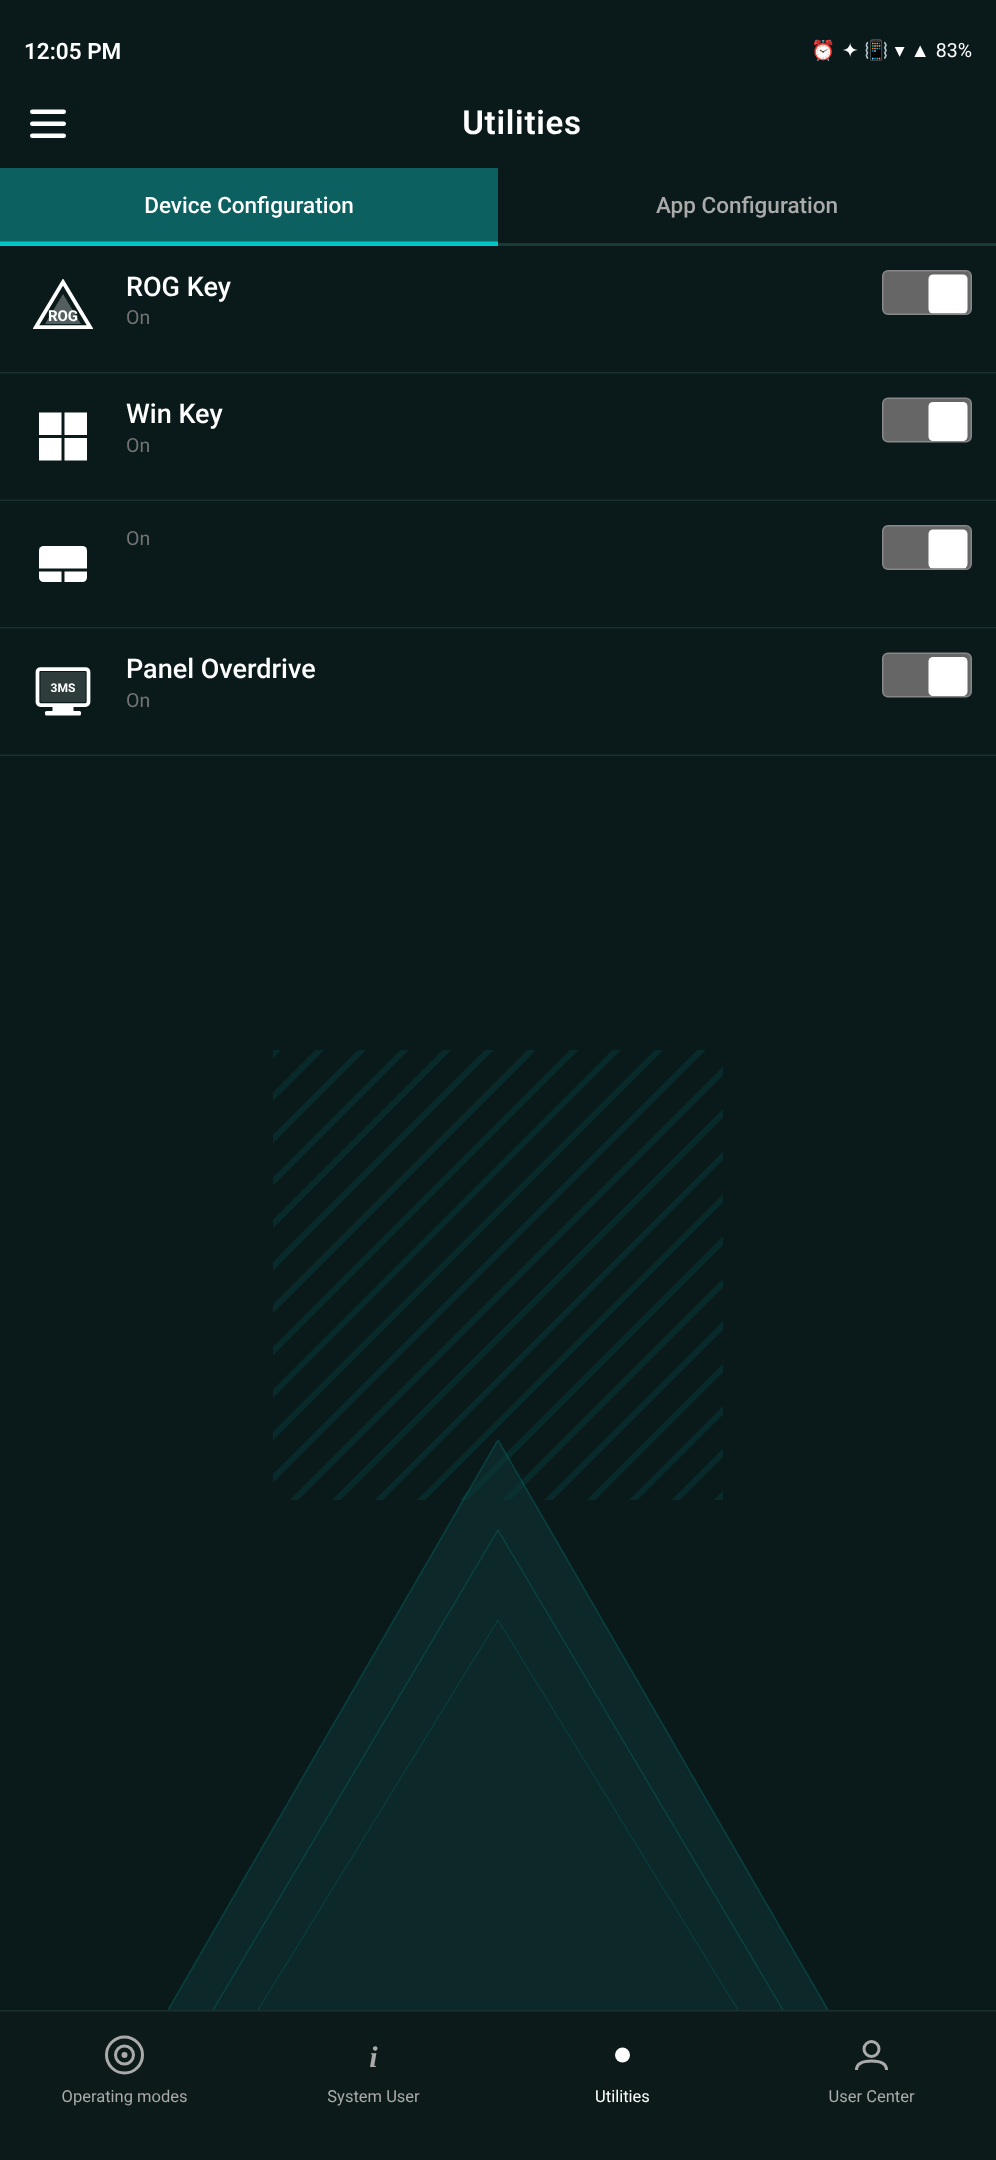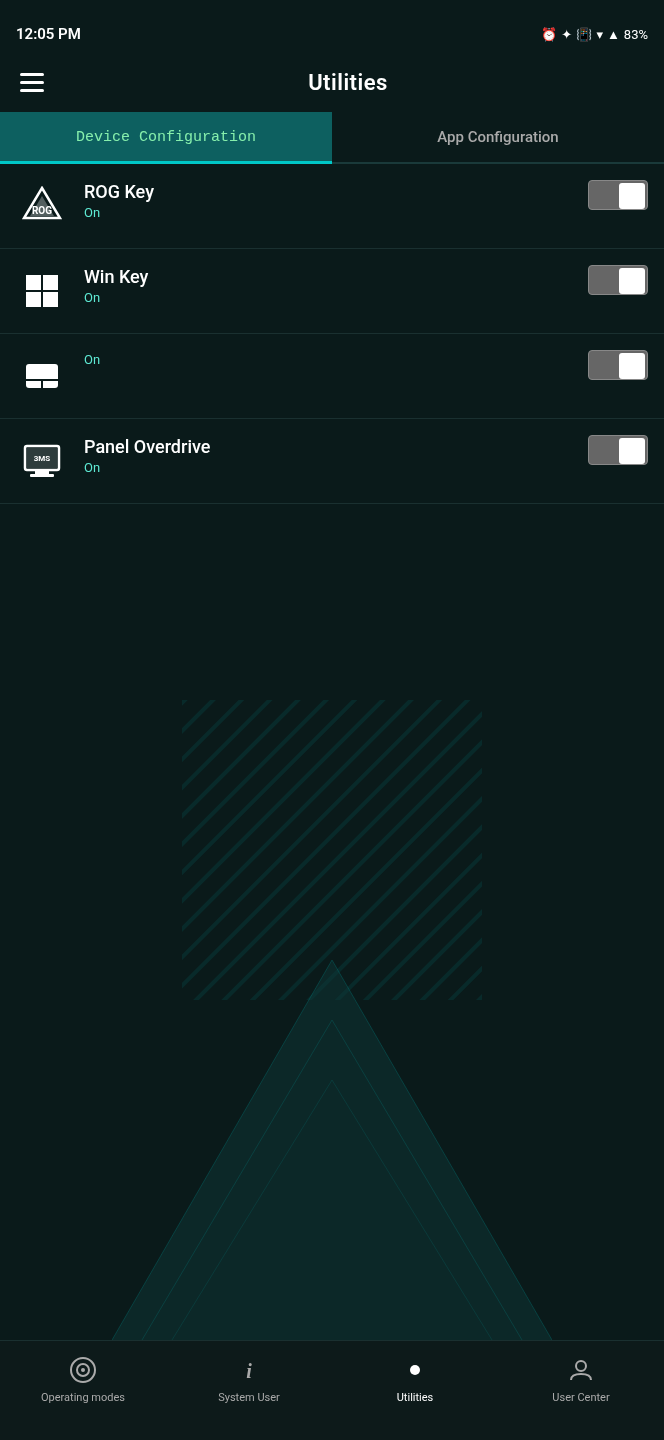--- a/index.html
+++ b/index.html
@@ -83,22 +83,21 @@
       display: flex;
       align-items: center;
       justify-content: center;
       font-size: 15px;
       font-weight: 500;
       cursor: pointer;
       position: relative;
     }
     .tab-item.active {
       background: #0d6060;
-      color: #86efac;
-      font-family: Liberation Mono, monospace;
+      color: #ffffff;
     }
     .tab-item.inactive {
       background: transparent;
       color: #aaa;
     }
     .tab-item.active::after {
       content: '';
       position: absolute;
       bottom: -2px;
       left: 0; right: 0;
@@ -135,21 +134,21 @@
       flex: 1;
     }
     .settings-label {
       font-size: 18px;
       font-weight: 500;
       color: #fff;
       line-height: 1.3;
     }
     .settings-sublabel {
       font-size: 13px;
-      color: #5eead4;
+      color: #737373;
       margin-top: 2px;
     }
 
     
     .toggle-switch {
       width: 60px;
       height: 30px;
       border-radius: 4px;
       background: #666;
       position: relative;

